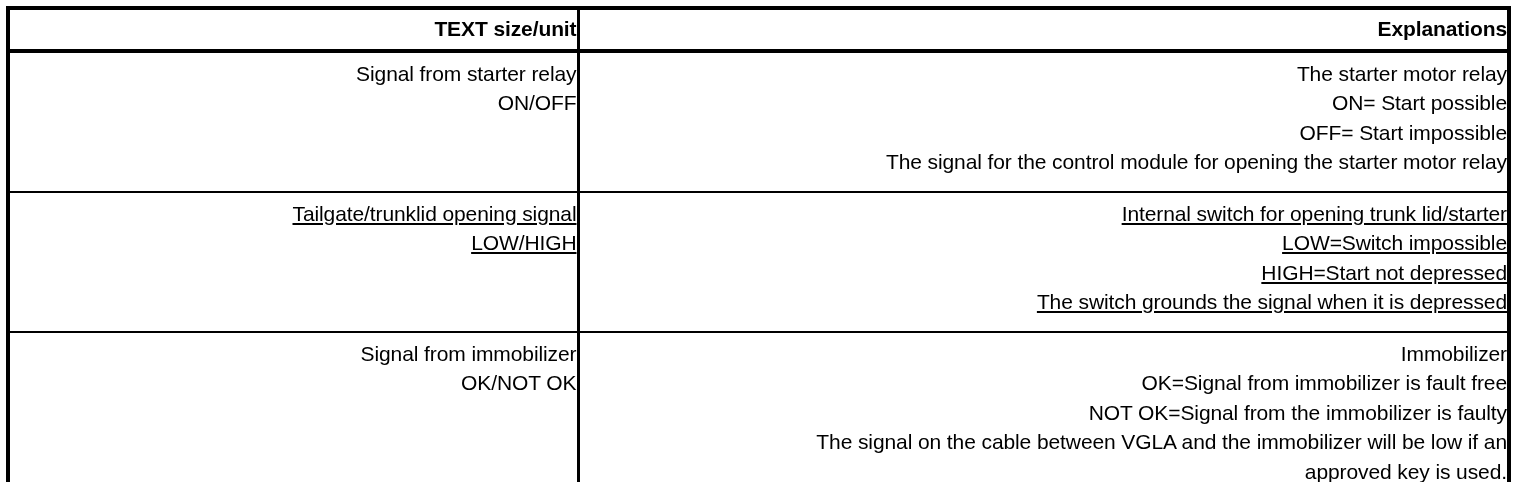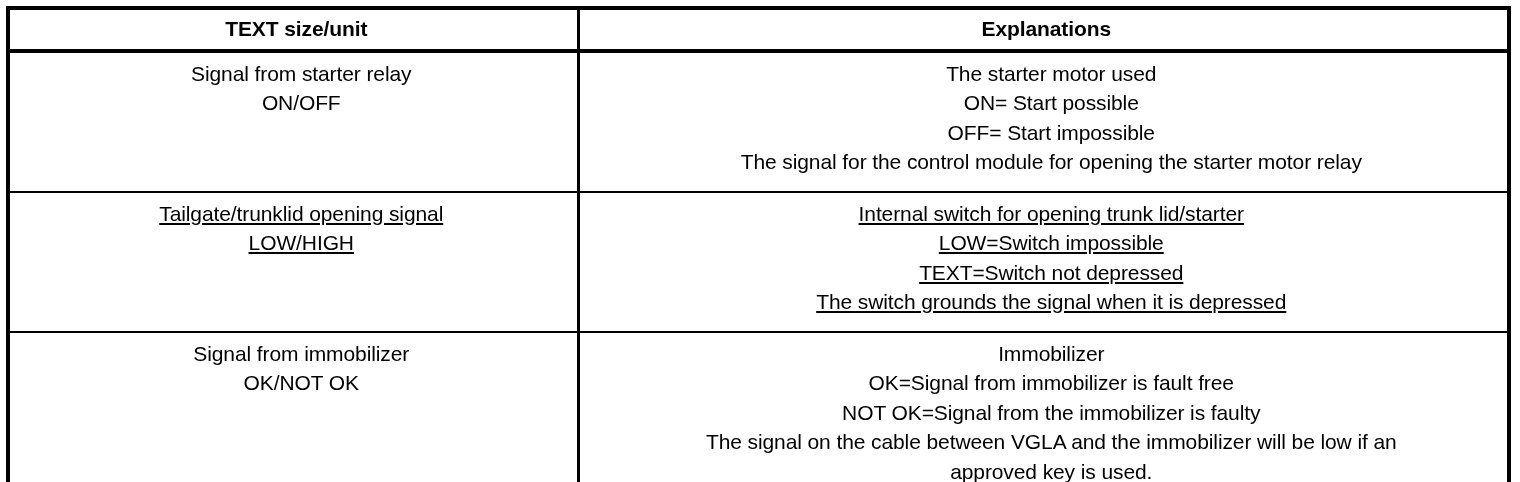--- a/index.html
+++ b/index.html
@@ -32,21 +32,21 @@
     border-collapse: collapse;
     table-layout: fixed;
     background: #ffffff;
   }
 
   .spec-table col.col-term { width: 570px; }
   .spec-table col.col-expl { width: 931px; }
 
   .spec-table td, .spec-table th {
     vertical-align: top;
-    text-align: center;
+    text-align: right;
     padding: 6px 0 10px 6px;
     font-size: 21px;
     line-height: 29.5px;
     font-weight: normal;
     letter-spacing: -0.1px;
   }
 
   
   .spec-table {
     border-top: 4px solid #000;
@@ -99,36 +99,36 @@
     </thead>
 
     <tbody>
 
       <tr class="row-1">
         <td class="cell-term">
           <span class="line">Signal from starter relay</span>
           <span class="line">ON/OFF</span>
         </td>
         <td class="cell-expl">
-          <span class="line">The starter motor used</span>
+          <span class="line">The starter motor relay</span>
           <span class="line">ON= Start possible</span>
           <span class="line">OFF= Start impossible</span>
           <span class="line">The signal for the control module for opening the starter motor relay</span>
         </td>
       </tr>
 
       <tr class="row-2">
         <td class="cell-term">
           <span class="line">Tailgate/trunklid opening signal</span>
           <span class="line">LOW/HIGH</span>
         </td>
         <td class="cell-expl">
           <span class="line">Internal switch for opening trunk lid/starter</span>
           <span class="line">LOW=Switch impossible</span>
-          <span class="line">TEXT=Switch not depressed</span>
+          <span class="line">HIGH=Start not depressed</span>
           <span class="line">The switch grounds the signal when it is depressed</span>
         </td>
       </tr>
 
       <tr class="row-3">
         <td class="cell-term">
           <span class="line">Signal from immobilizer</span>
           <span class="line">OK/NOT OK</span>
         </td>
         <td class="cell-expl">

